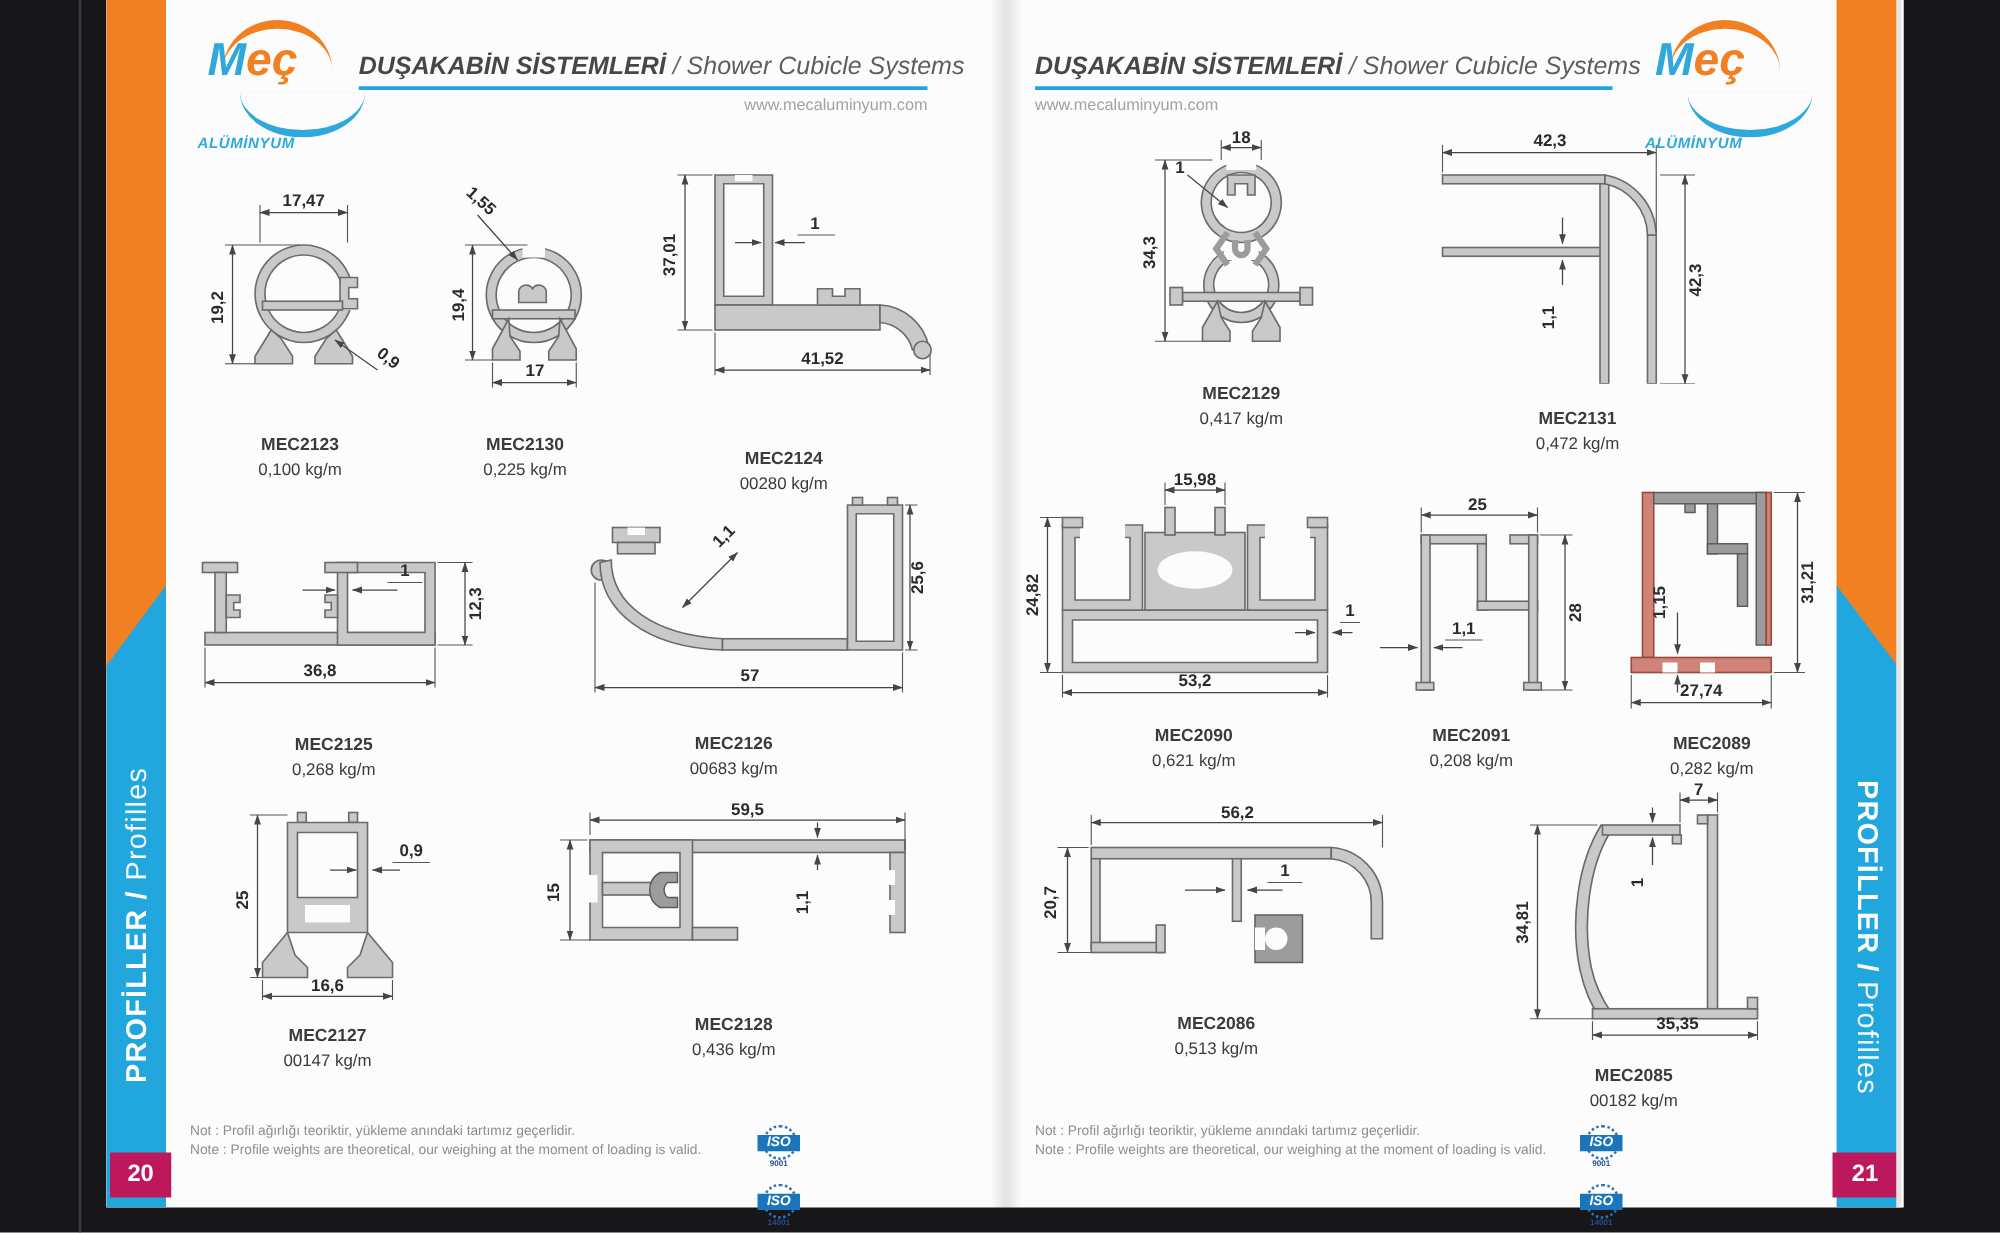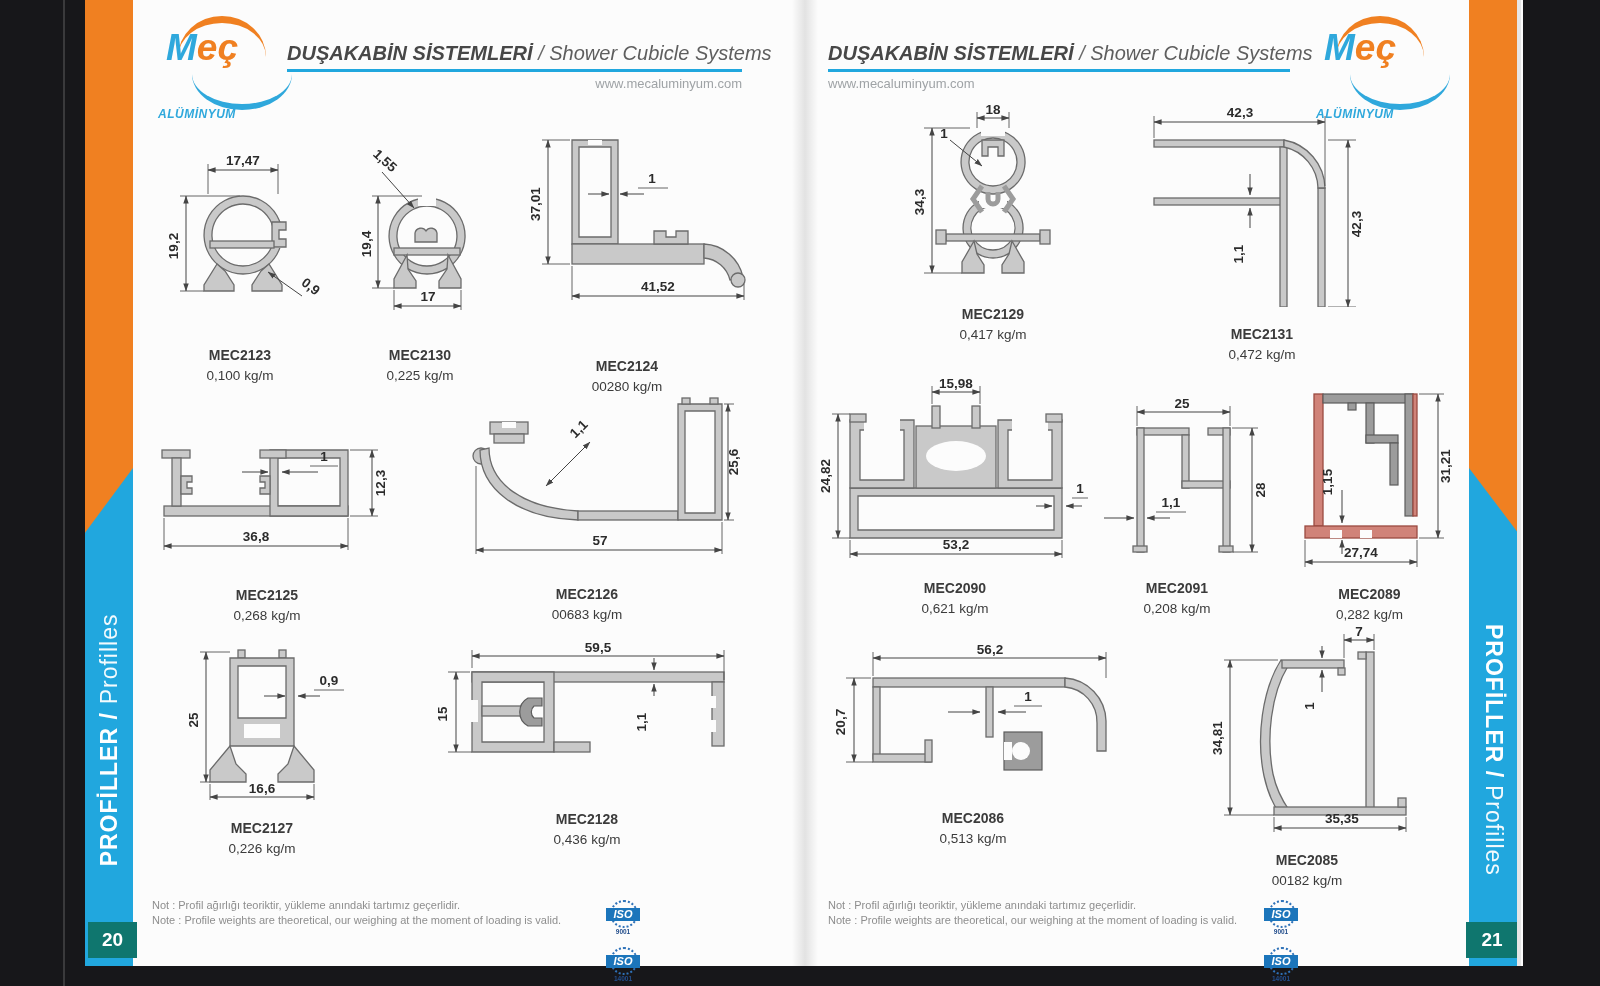--- a/index.html
+++ b/index.html
@@ -22,21 +22,21 @@
   .band-lc{left:85px;top:468px;width:48px;height:498px;clip-path:polygon(0 13%,100% 0,100% 100%,0 100%);}
   .band-ro{left:1469px;top:0;width:49px;height:540px;clip-path:polygon(0 0,100% 0,100% 100%,0 87%);}
   .band-rc{left:1469px;top:468px;width:49px;height:498px;clip-path:polygon(0 0,100% 13%,100% 100%,0 100%);}
 
   .vlabel{position:absolute;display:flex;align-items:center;justify-content:center;color:#fff;}
   .vlabel-inner{writing-mode:vertical-rl;font-size:23px;letter-spacing:1px;white-space:nowrap;}
   .vlabel-left .vlabel-inner{transform:rotate(180deg);}
   .vl-tr{font-weight:700;}
   .vl-en{font-weight:400;opacity:.95;}
 
-  .pgnum{position:absolute;background:#0f766e;color:#fff;font-weight:700;font-size:19px;
+  .pgnum{position:absolute;background:#be185d;color:#fff;font-weight:700;font-size:19px;
          display:flex;align-items:center;justify-content:center;}
 
   
   .logo{position:absolute;width:160px;height:92px;}
   .logo-arc-top{position:absolute;left:20px;top:2px;width:88px;height:34px;
       border-top:7px solid #F08021;border-radius:50% 50% 0 0 / 100% 100% 0 0;}
   .logo-word{position:absolute;left:8px;top:12px;font-weight:800;font-style:italic;font-size:37px;line-height:44px;}
   .logo-m{color:#2FA8DC;}
   .logo-ec{color:#F08021;}
   .logo-sub{position:absolute;left:0px;top:54px;font-weight:800;font-style:italic;font-size:12px;color:#2FA8DC;letter-spacing:.5px;margin-top:39px;}
@@ -270,21 +270,21 @@
     <line class="ld" x1="112" y1="60" x2="133" y2="60"></line>
       <line class="ld" x1="168" y1="60" x2="146" y2="60"></line>
     <line class="ex" x1="162" y1="54" x2="192" y2="54"></line>
     <text class="dt" x="177" y="49">0,9</text>
     <line class="ex" x1="58" y1="148" x2="58" y2="164"></line>
       <line class="ex" x1="162" y1="148" x2="162" y2="164"></line>
     <line class="dl" x1="58" y1="161" x2="162" y2="161"></line>
     <text class="dt" x="110" y="157">16,6</text>
   </svg>
   <div class="code">MEC2127</div>
-  <div class="weight">0,226 kg/m</div>
+  <div class="weight">00147 kg/m</div>
 </div>
 
 <div class="card" style="left:432px;top:642px;width:310px;">
   <svg width="310" height="150">
     <rect class="pf" x="40" y="30" width="252" height="10"></rect>
     <path class="pf" fill-rule="evenodd" d="M40,30 h82 v80 h-82 Z M50,40 h62 v60 h-62 Z"></path>
     <rect class="pf" x="50" y="64" width="44" height="10"></rect>
     <path class="pd" d="M96,56 a16,16 0 0 0 0,28 h14 v-8 h-8 a8,8 0 0 1 0,-12 h8 v-8 Z"></path>
     <rect class="wh" x="36" y="58" width="10" height="22"></rect>
     <rect class="pf" x="122" y="100" width="36" height="10"></rect>

